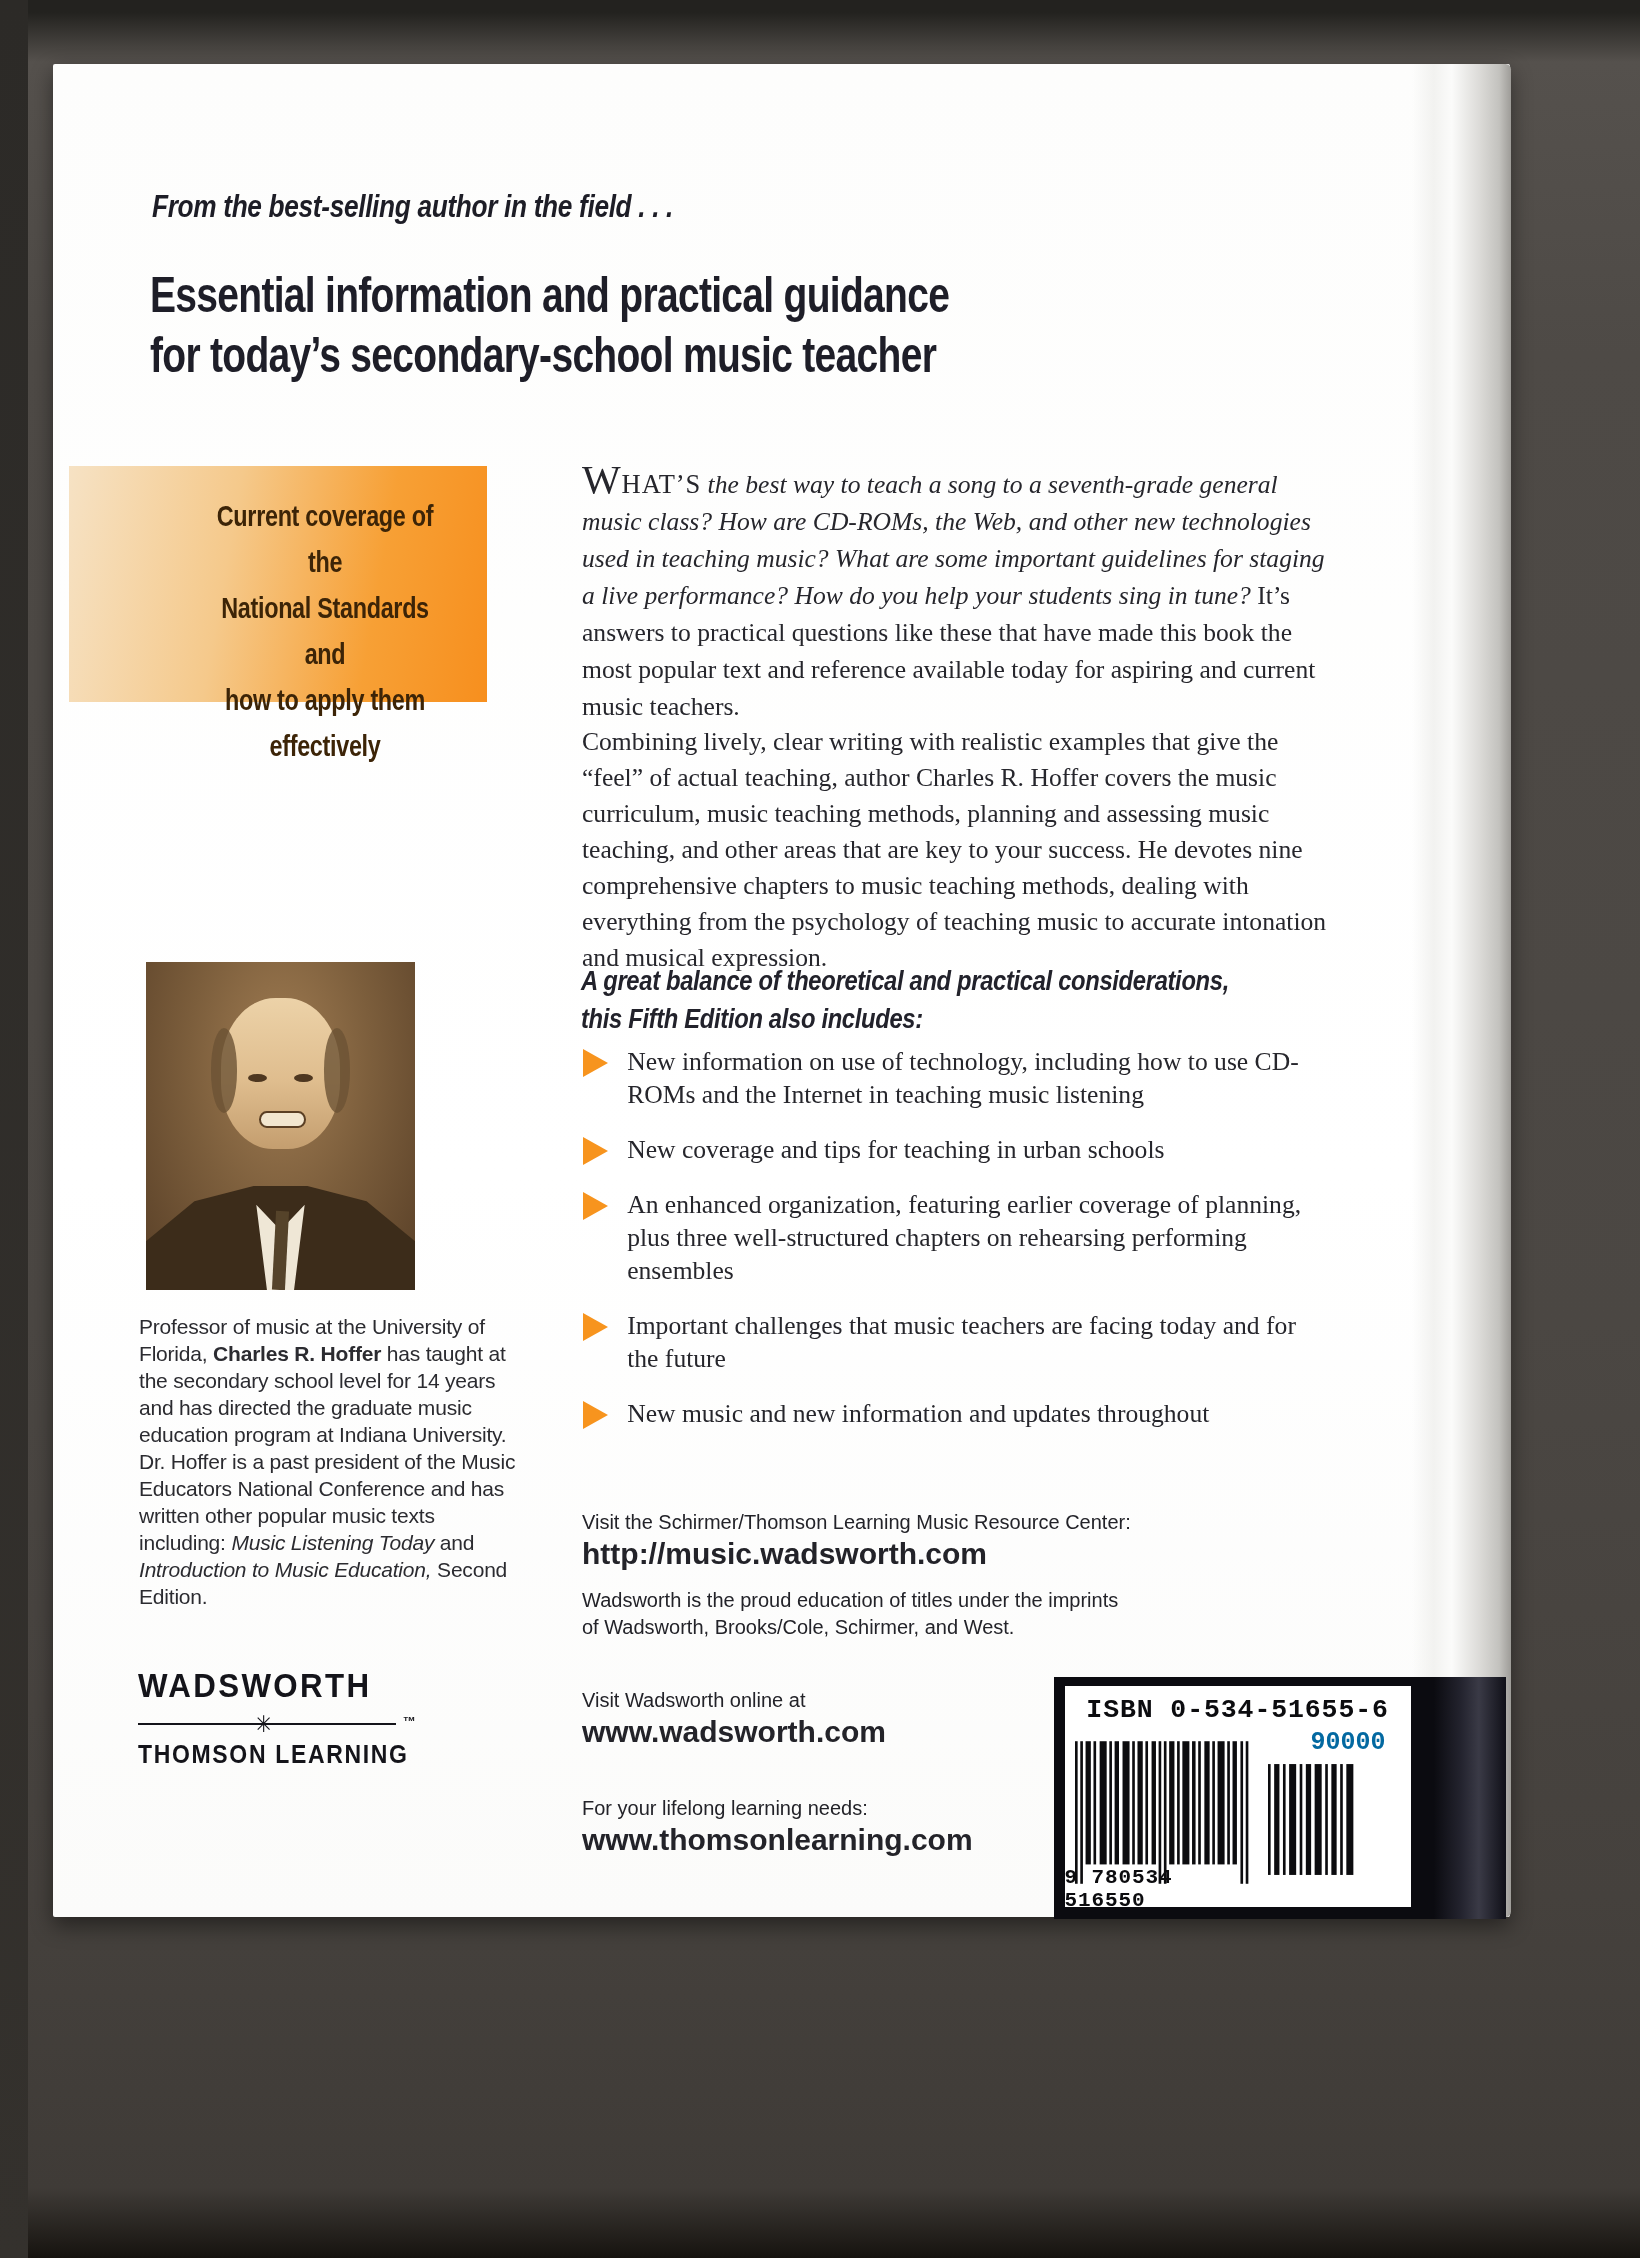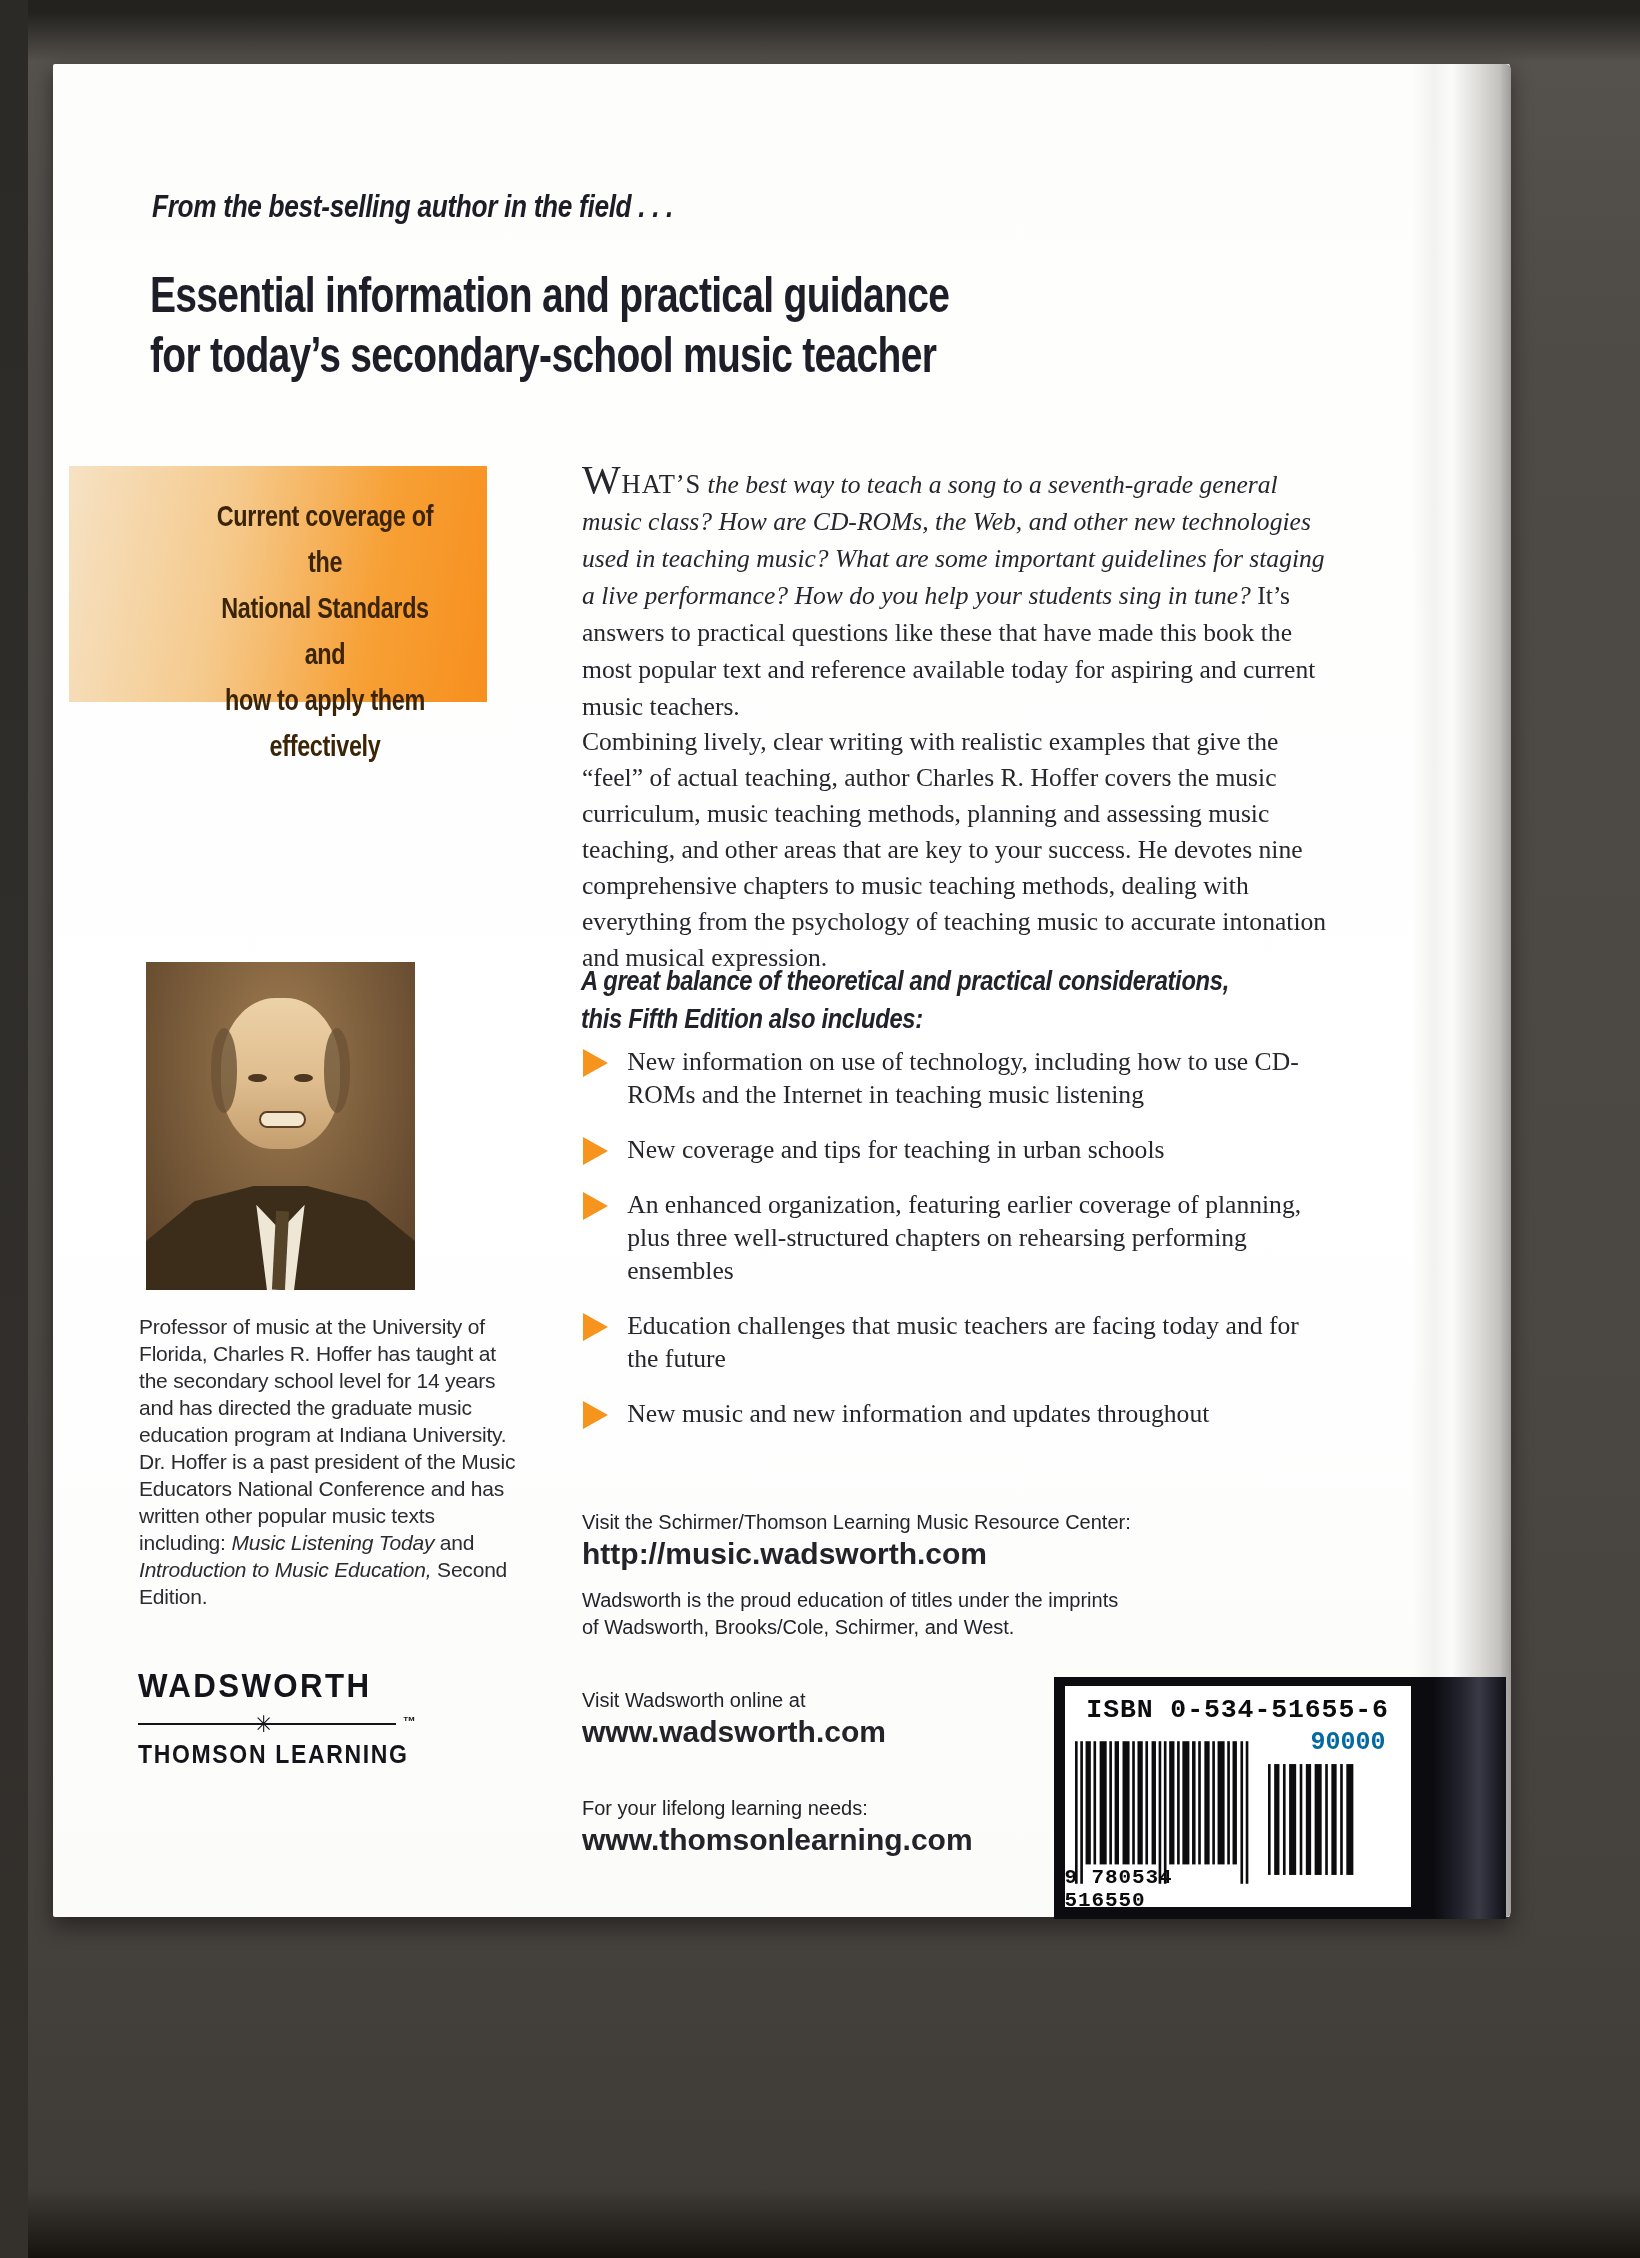--- a/index.html
+++ b/index.html
@@ -48,21 +48,21 @@
   .photo .hairR{position:absolute;right:24%;top:20%;width:10%;height:26%;border-radius:50%;background:#6b5234;opacity:.8;}
   .photo .eyeL{position:absolute;left:38%;top:34%;width:7%;height:2.6%;border-radius:50%;background:#4e3720;}
   .photo .eyeR{position:absolute;left:55%;top:34%;width:7%;height:2.6%;border-radius:50%;background:#4e3720;}
   .photo .smile{position:absolute;left:42%;top:45.5%;width:16%;height:4%;border-radius:20%/60%;background:#f2e6cf;border:2.6px solid #5a3f24;}
   .photo .suit{position:absolute;left:0;bottom:0;width:100%;height:33%;background:#3c2c1a;
          clip-path:polygon(0 55%,18% 18%,40% 4%,60% 4%,82% 18%,100% 55%,100% 100%,0 100%);}
   .photo .shirt{position:absolute;left:41%;bottom:0;width:18%;height:26%;background:#efe7d6;
          clip-path:polygon(0 0,50% 30%,100% 0,78% 100%,22% 100%);}
   .photo .tie{position:absolute;left:47.5%;bottom:0;width:5%;height:24%;background:#55432a;transform:rotate(3deg);}
   .bio{position:absolute;left:86px;top:1249px;width:386px;font-size:21px;line-height:27px;color:#2b2b30;letter-spacing:-0.2px;}
-  .bio .b{font-weight:normal;}
+  .bio .b{font-weight:bold;}
   .bio .i{font-style:italic;}
   
   .logo{position:absolute;left:85px;top:1602px;width:281px;color:#14141a;}
   .logo .wads{font-size:34px;font-weight:bold;letter-spacing:2.6px;transform:scaleX(.92);transform-origin:left;white-space:nowrap;}
   .logo .rule{position:relative;margin:8.8px 0 7px 0;height:19.4px;}
   .logo .rule .line{position:absolute;left:0;top:8.8px;width:258px;height:2.6px;background:#14141a;}
   .logo .rule .star{position:absolute;left:116px;top:-0.9px;font-size:23px;line-height:23px;color:#14141a;}
   .logo .rule .tm{position:absolute;left:265px;top:0;font-size:13.2px;font-weight:bold;}
   .logo .thomson{font-size:25px;font-weight:bold;letter-spacing:1.8px;transform:scaleX(.92);transform-origin:left;white-space:nowrap;}
   
@@ -124,21 +124,21 @@
       <div class="feature">
         <div class="arrow"></div>
         <div class="ftext">New coverage and tips for teaching in urban schools</div>
       </div>
       <div class="feature">
         <div class="arrow"></div>
         <div class="ftext">An enhanced organization, featuring earlier coverage of planning, plus three well-structured chapters on rehearsing performing ensembles</div>
       </div>
       <div class="feature">
         <div class="arrow"></div>
-        <div class="ftext">Education challenges that music teachers are facing today and for the future</div>
+        <div class="ftext">Important challenges that music teachers are facing today and for the future</div>
       </div>
       <div class="feature">
         <div class="arrow"></div>
         <div class="ftext">New music and new information and updates throughout</div>
       </div>
     </div>
 
     <div class="photo">
       <div class="head"></div>
       <div class="hairL"></div>

